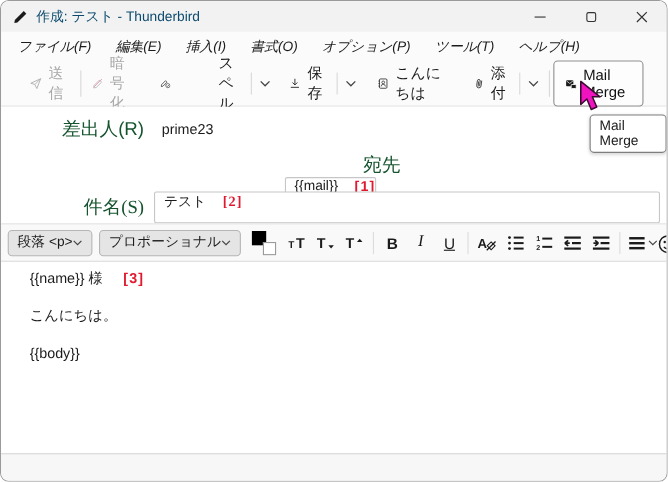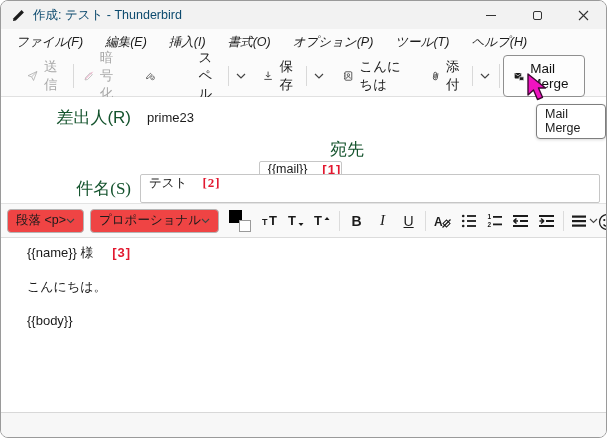--- a/index.html
+++ b/index.html
@@ -37,21 +37,21 @@
   .from-row{height:41px;}
   .from-value{font-size:13px;color:#1b1b1b;margin-left:7px;}
   .addr-row{height:31px;margin-bottom:4px;flex-direction:column;}
   .subj-row{height:30px;margin-top:1px;font-family:Liberation Serif, serif;}
   .hinput{flex:1;height:29px;border:1px solid #c6c6c6;border-radius:2px;background:#fff;
     display:flex;align-items:flex-start;padding-left:8px;margin-right:6px;font-size:12.5px;color:#1b1b1b;}
   .annotation{font-weight:bold;font-size:13px;margin-left:15px;letter-spacing:1px;}
   
   .format-toolbar{height:35px;background:#f9f9f9;border-top:1px solid #e3e3e3;border-bottom:1px solid #dcdcdc;
     display:flex;align-items:center;padding-left:6px;position:relative;overflow:hidden;flex:none;gap:1px;}
-  .fmt-dd{height:24px;border:1px solid #b5b5b5;border-radius:4px;background:#ef4444;display:flex;
+  .fmt-dd{height:24px;border:1px solid #b5b5b5;border-radius:4px;background:#e5e5e5;display:flex;
     align-items:center;gap:0;padding:0 8px;font-size:12.5px;color:#1b1b1b;margin-right:5px;}
   .swatch{position:relative;width:22px;height:22px;margin:0 6px 0 4px;flex:none;}
   .swatch .fg{position:absolute;left:0;top:0;width:13px;height:13px;background:#000;}
   .swatch .bg{position:absolute;right:0;bottom:0;width:12px;height:12px;background:#fff;border:1px solid #9a9a9a;}
   .fbtn{width:25px;height:26px;display:flex;align-items:center;justify-content:center;border-radius:4px;flex:none;color:#1b1b1b;}
   .fbtn.bold{font-weight:bold;font-size:14px;}
   .fbtn.italic{font-style:italic;font-family:"Liberation Serif",serif;font-size:15px;}
   .fbtn.under{text-decoration:underline;font-size:14px;}
   .fsep{width:1px;height:20px;background:#dcdcdc;margin:0 3px;flex:none;}
   .align-group{display:flex;align-items:center;gap:2px;padding:0 3px;}

